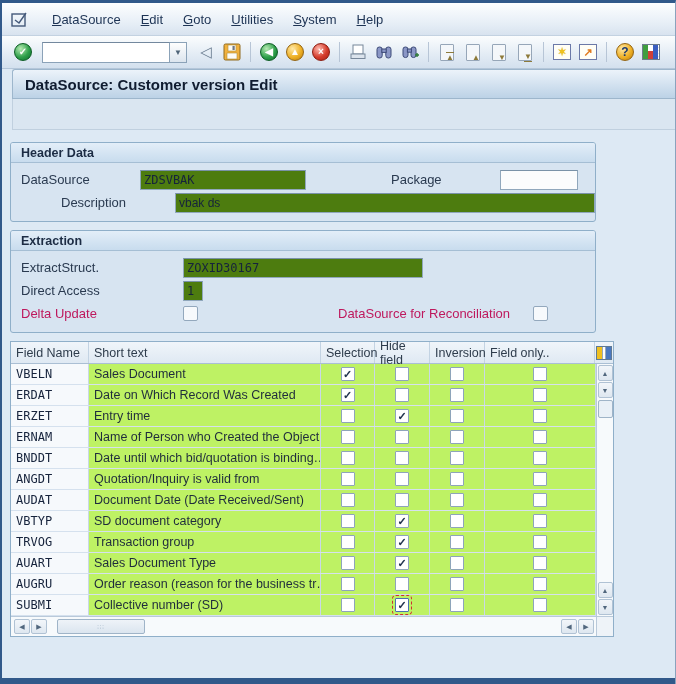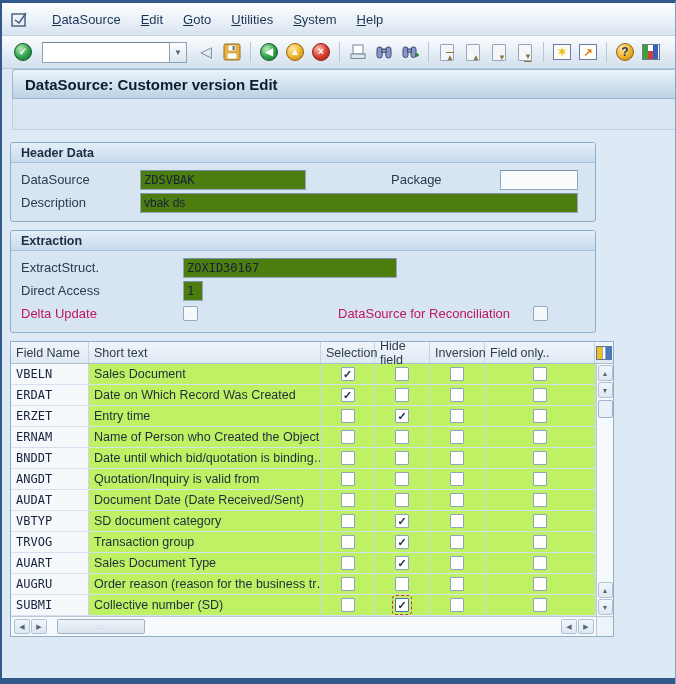--- a/index.html
+++ b/index.html
@@ -240,32 +240,32 @@
     <div class="group">
       <div class="group-head">Header Data</div>
       <div class="group-body">
         <div class="frow">
           <span class="flabel" style="width:119px;">DataSource</span>
           <input class="sapinput mono" style="width: 166px;" value="ZDSVBAK">
           <span class="flabel" style="margin-left:85px;width:70px;">Package</span>
           <input class="sapinput mono" style="width: 78px; margin-left: 39px; background: rgb(251, 252, 253);" value="">
         </div>
         <div class="frow">
-          <span class="flabel" style="width:119px;">Description</span>
+          <span class="flabel" style="width:119px;margin-left:40px;">Description</span>
           <input class="sapinput" style="width: 438px;" value="vbak ds">
         </div>
       </div>
     </div>
 
     <div class="group">
       <div class="group-head">Extraction</div>
       <div class="group-body">
         <div class="frow">
           <span class="flabel" style="width:162px;">ExtractStruct.</span>
-          <input class="sapinput mono" style="width: 214px;" value="ZOXID30167">
+          <input class="sapinput mono" style="width: 240px;" value="ZOXID30167">
         </div>
         <div class="frow">
           <span class="flabel" style="width:162px;">Direct Access</span>
           <input class="sapinput mono" style="width: 20px;" value="1">
         </div>
         <div class="frow">
           <span class="flabel dim" style="width:162px;">Delta Update</span>
           <span class="sapcheck"></span>
           <span class="flabel dim" style="margin-left:140px;width:195px;">DataSource for Reconciliation</span>
           <span class="sapcheck"></span>

